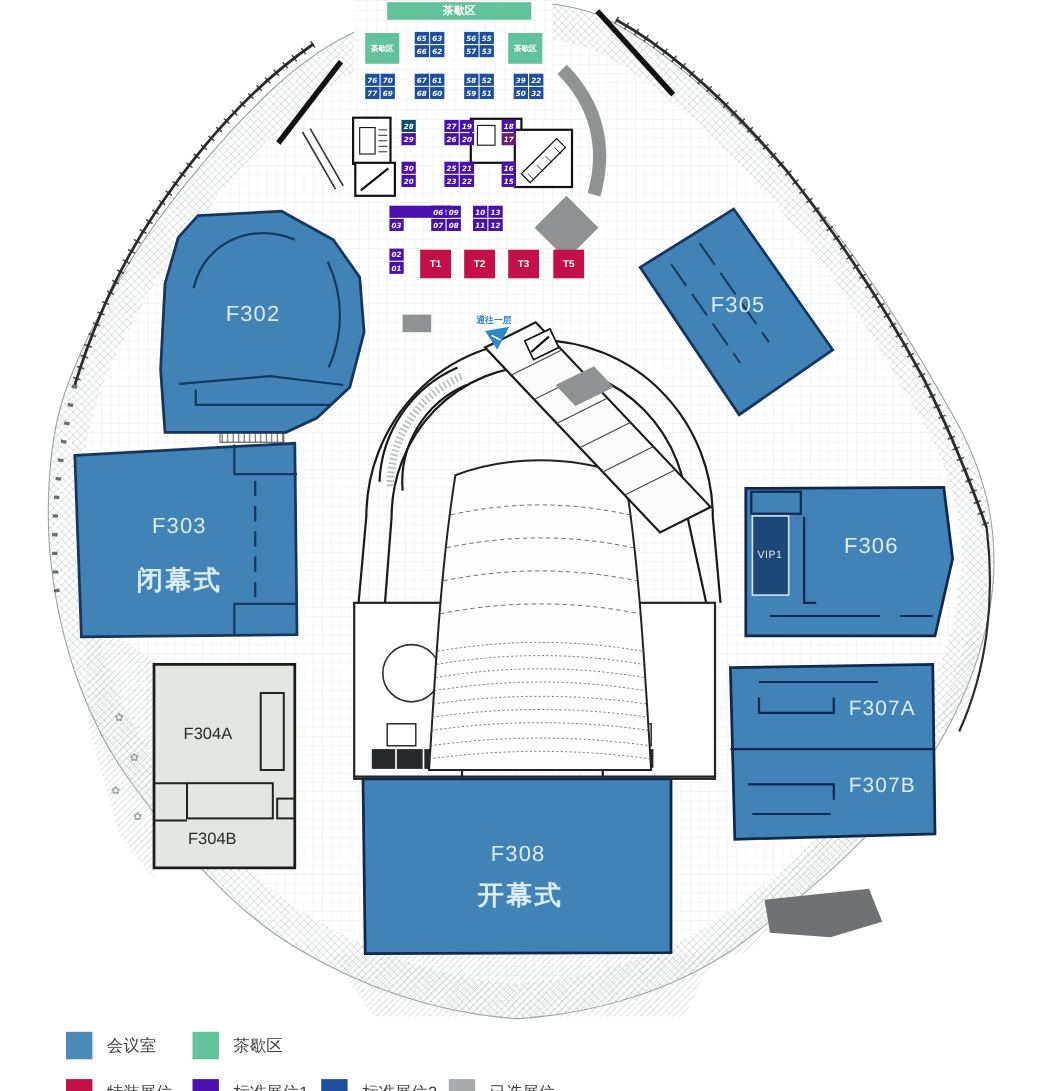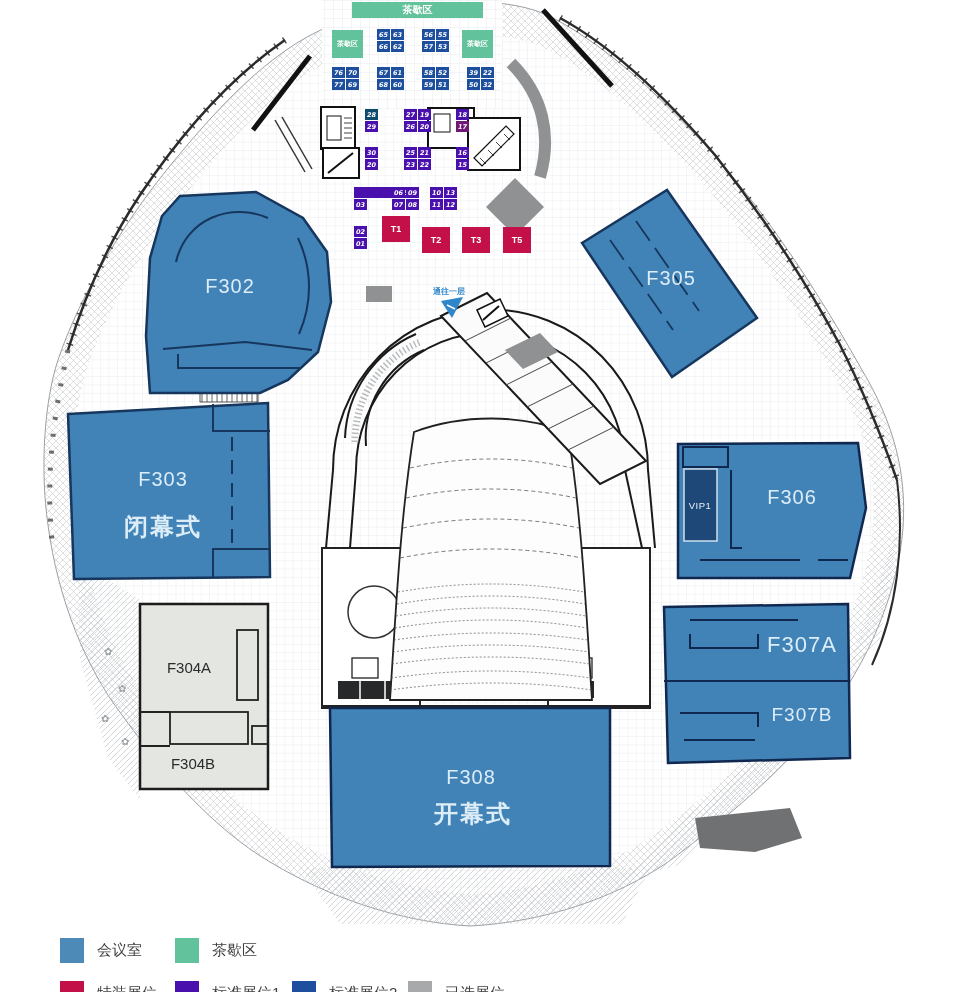--- a/index.html
+++ b/index.html
@@ -271,36 +271,36 @@
       <div class="booth" style="left: 392px; top: 187px; background: rgb(74, 16, 173);">06</div>
       <div class="booth" style="left: 406px; top: 187px; background: rgb(74, 16, 173);">09</div>
       <div class="booth" style="left: 392px; top: 199px; background: rgb(74, 16, 173);">07</div>
       <div class="booth" style="left: 406px; top: 199px; background: rgb(74, 16, 173);">08</div>
       <div class="booth" style="left: 430px; top: 187px; background: rgb(74, 16, 173);">10</div>
       <div class="booth" style="left: 444px; top: 187px; background: rgb(74, 16, 173);">13</div>
       <div class="booth" style="left: 430px; top: 199px; background: rgb(74, 16, 173);">11</div>
       <div class="booth" style="left: 444px; top: 199px; background: rgb(74, 16, 173);">12</div>
       <div class="booth" style="left: 354px; top: 226px; background: rgb(74, 16, 173);">02</div>
       <div class="booth" style="left: 354px; top: 238px; background: rgb(74, 16, 173);">01</div>
-      <div class="tbooth" style="left: 382px; top: 216px; background: rgb(195, 16, 72);">T1</div>
+      <div class="tbooth" style="left: 382px; top: 227px; background: rgb(195, 16, 72);">T1</div>
       <div class="tbooth" style="left: 422px; top: 227px; background: rgb(195, 16, 72);">T2</div>
       <div class="tbooth" style="left: 462px; top: 227px; background: rgb(195, 16, 72);">T3</div>
       <div class="tbooth" style="left: 503px; top: 227px; background: rgb(195, 16, 72);">T5</div>
     </div>
 
 <div class="layer">
   <div class="room-label big" style="left:230px;top:286px;">F302</div>
   <div class="room-label big" style="left:163px;top:479px;">F303</div>
   <div class="room-label sub" style="left:163px;top:527px;">闭幕式</div>
   <div class="room-label dark" style="left:189px;top:667px;">F304A</div>
   <div class="room-label dark" style="left:193px;top:763px;">F304B</div>
   <div class="room-label big" style="left:671px;top:278px;">F305</div>
   <div class="room-label big" style="left:792px;top:497px;">F306</div>
   <div class="room-label vip" style="left:700px;top:505px;">VIP1</div>
-  <div class="room-label big" style="left:802px;top:645px;font-size:22px;">F307A</div>
+  <div class="room-label big" style="left:802px;top:645px;font-size:19px;">F307A</div>
   <div class="room-label big" style="left:802px;top:715px;font-size:19px;">F307B</div>
   <div class="room-label big" style="left:471px;top:777px;">F308</div>
   <div class="room-label sub" style="left:473px;top:814px;">开幕式</div>
   <div class="wayfind" style="left:449px;top:291px;">通往一层</div>
 </div>
 
 <div class="layer" id="legend">
       <div class="legend-item" style="left: 60px; top: 938px;">
         <div class="legend-swatch" style="background: rgb(78, 138, 184);"></div>
         <div class="legend-text">会议室</div>

